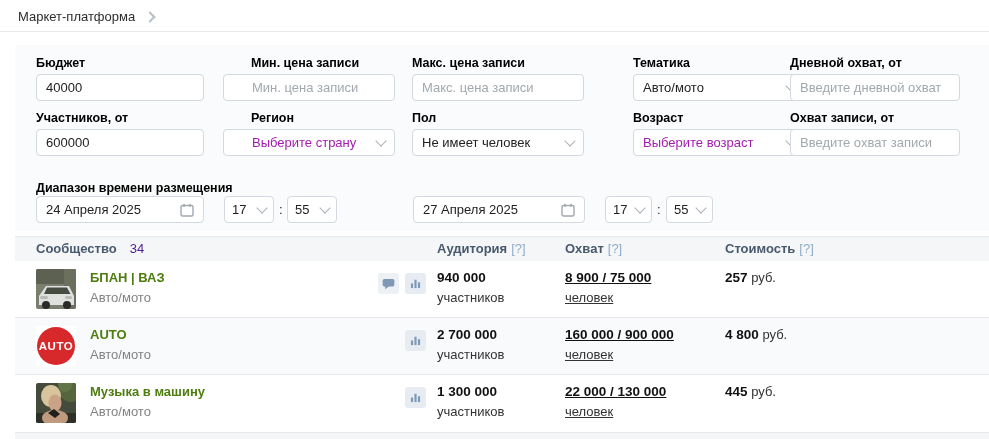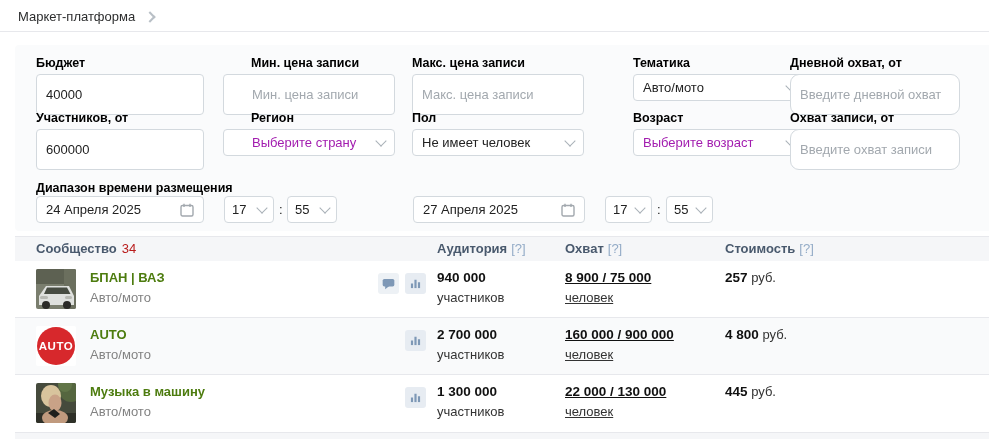--- a/index.html
+++ b/index.html
@@ -12,41 +12,41 @@
   
   .breadcrumb{top:9px;left:18px;display:flex;align-items:center;gap:11px;}
   .breadcrumb-label{font-size:13px;color:#2c2d2e;cursor:pointer;}
   .crumb-chev{width:6px;height:6px;border-top:2px solid #b8bfc6;border-right:2px solid #b8bfc6;
     transform:rotate(45deg);display:inline-block;margin-top:1px;}
   .top-divider{top:31px;left:0;width:989px;height:1px;background:#e7e8ec;}
 
   
   .panel{top:45px;left:15px;width:974px;height:186px;background:#fafbfc;border-radius:4px 0 0 4px;}
   .f-label{position:absolute;font-size:12.5px;font-weight:700;color:#000000;white-space:nowrap;}
-  .f-input{position:absolute;box-sizing:border-box;height:41px;border:1px solid #d3d9de;border-radius:4px;
+  .f-input{position:absolute;box-sizing:border-box;height:27px;border:1px solid #d3d9de;border-radius:4px;
     background:#fff;padding:0 9px;font-family:"Liberation Sans",sans-serif;font-size:13px;color:#222;outline:none;}
   .f-input::placeholder{color:#a2a8ae;}
   .f-select,.f-date{position:absolute;box-sizing:border-box;height:27px;border:1px solid #d3d9de;border-radius:4px;
     background:#fff;display:flex;align-items:center;justify-content:space-between;
     padding:0 9px;font-size:13px;color:#222;cursor:pointer;white-space:nowrap;overflow:hidden;}
   .f-select.is-placeholder span{color:#a21caf;}
   .chev{width:7px;height:7px;border-left:1.5px solid #a9b1b8;border-bottom:1.5px solid #a9b1b8;
     transform:rotate(-45deg);flex:0 0 auto;margin-top:-3px;}
   .colon{position:absolute;font-size:13px;color:#222;}
   
   .c0{left:21px;}  .c1{left:208px;padding-left:28px;} .c2{left:397px;} .c3{left:586px;margin-left:32px;} .c4{left:775px;}
-  .w0{width:168px;}.w1{width:172px;}.w2{width:172px;}.w3{width:172px;}.w4{width:170px;border-radius:9px;}
+  .w0{width:168px;}.w1{width:172px;}.w2{width:172px;}.w3{width:172px;}.w4{width:170px;}
   .lr1{top:11px;} .ir1{top:29px;} .lr2{top:66px;} .ir2{top:84px;}
 
   
   .thead{top:236px;left:15px;width:974px;height:24px;background:#f5f6f8;
     border-top:1px solid #e7e8ec;border-bottom:1px solid #e7e8ec;}
   .th{position:absolute;top:0;line-height:24px;font-weight:700;font-size:13px;color:#49596d;white-space:nowrap;}
   .help-badge{font-weight:400;color:#93abc7;margin-left:4px;cursor:pointer;}
-  .count{font-weight:400;color:#b91c1c;margin-left:5px;}
+  .count{font-weight:400;color:#4c1d95;margin-left:13px;}
 
   .rows{top:261px;left:15px;width:974px;}
   .row{position:relative;height:56px;background:#fff;}
   .row + .row{border-top:1px solid #e7e8ec;}
   .row:nth-child(even){background:#f9fafb;}
   .avatar{position:absolute;left:21px;top:8px;width:40px;height:40px;border-radius:2px;overflow:hidden;cursor:pointer;}
   .avatar svg{display:block;}
   .avatar-red{background:#fff;display:flex;align-items:center;justify-content:center;}
   .avatar-red .circle{width:38px;height:38px;border-radius:50%;background:#d7282c;
     display:flex;align-items:center;justify-content:center;}

